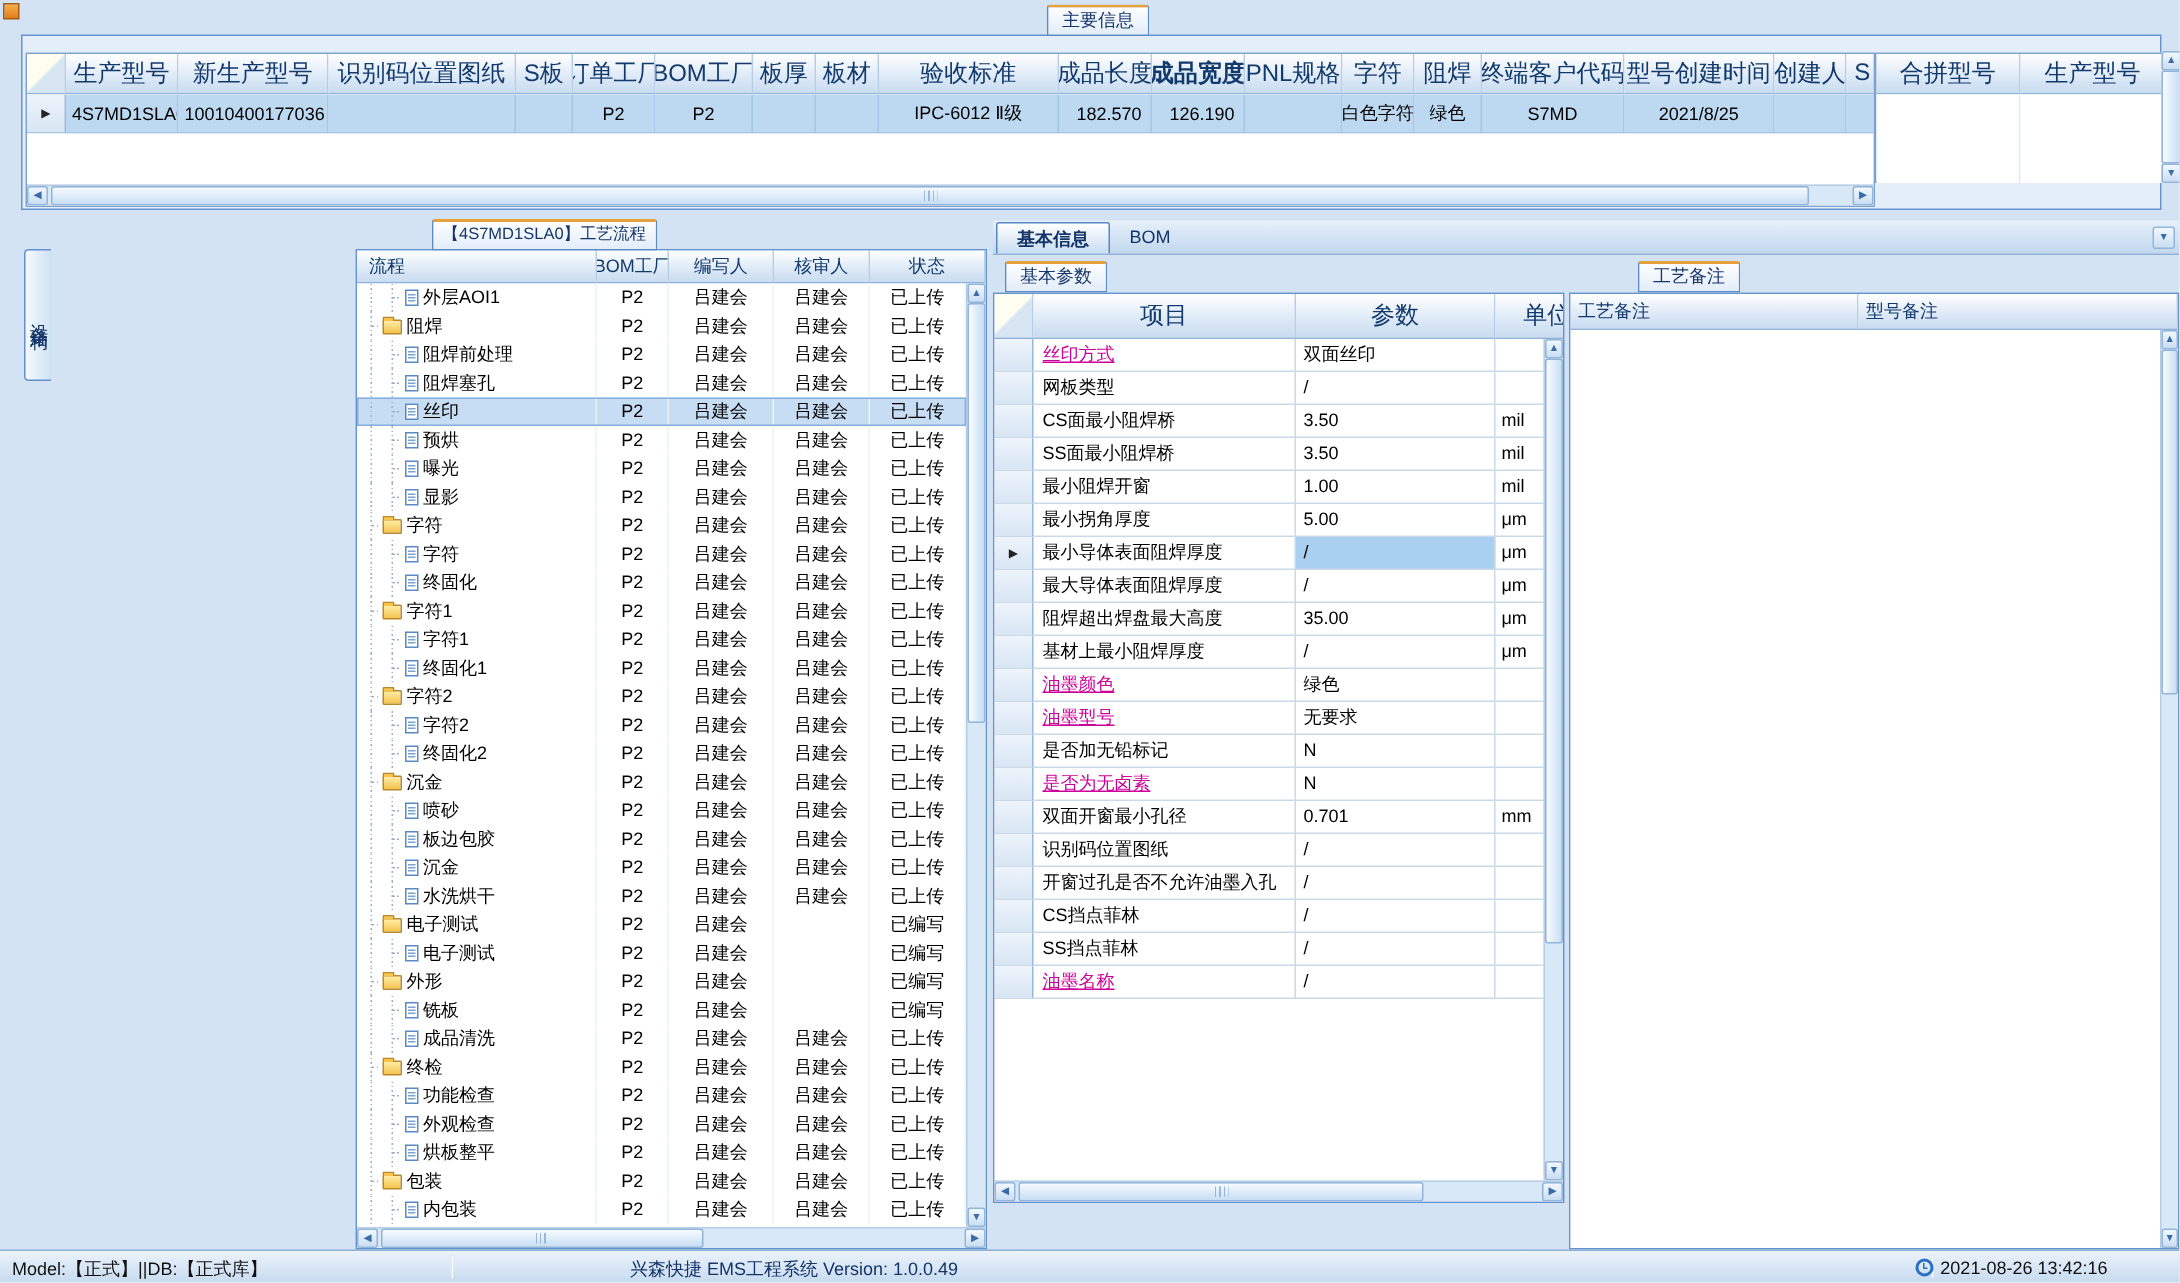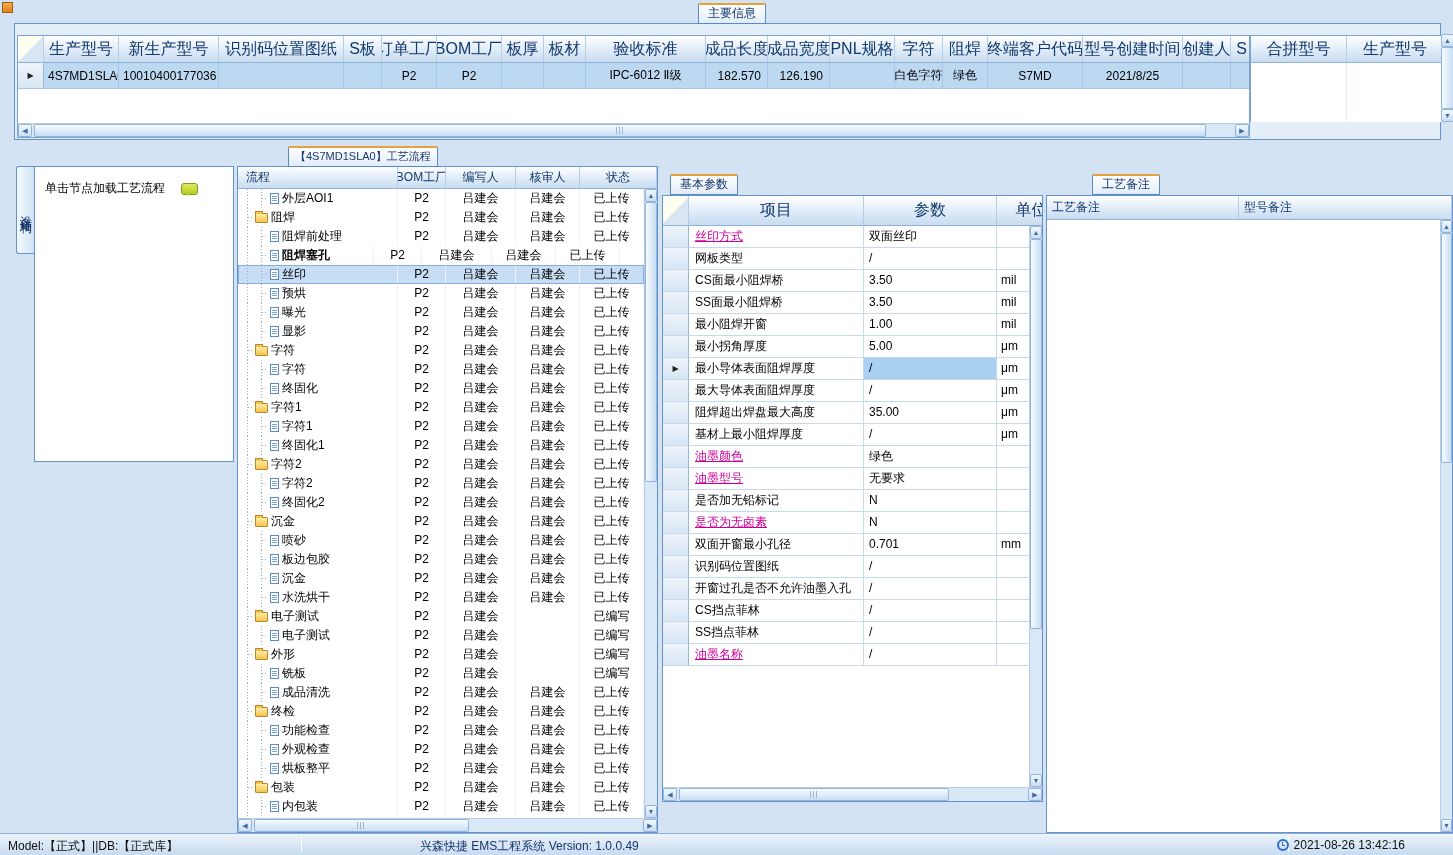--- a/index.html
+++ b/index.html
@@ -136,21 +136,21 @@
           <div class="hcell" style="width: 75px;">生产型号</div>
           <div class="hcell" style="width: 100px;">新生产型号</div>
           <div class="hcell" style="width: 125px;">识别码位置图纸</div>
           <div class="hcell" style="width: 38px;">S板</div>
           <div class="hcell" style="width: 55px; font-family: Liberation Serif, serif;">订单工厂</div>
           <div class="hcell" style="width: 65px;">BOM工厂</div>
           <div class="hcell" style="width: 42px;">板厚</div>
           <div class="hcell" style="width: 42px;">板材</div>
           <div class="hcell" style="width: 120px;">验收标准</div>
           <div class="hcell" style="width: 62px;">成品长度</div>
-          <div class="hcell" style="width: 62px;">成品宽度</div>
+          <div class="hcell" style="width: 62px; font-weight: bold;">成品宽度</div>
           <div class="hcell" style="width: 65px;">PNL规格</div>
           <div class="hcell" style="width: 48px;">字符</div>
           <div class="hcell" style="width: 45px;">阻焊</div>
           <div class="hcell" style="width: 95px;">终端客户代码</div>
           <div class="hcell" style="width: 100px;">型号创建时间</div>
           <div class="hcell" style="width: 48px;">创建人</div>
           <div class="hcell" style="width: 22px;">S</div>
         </div>
       <div class="grow">
           <div class="dcell ind">▶</div>
@@ -198,26 +198,20 @@
     <i class="sb-btn-v">▲</i>
     <div class="sb-track-v">
       <div class="sb-thumb-v" style="top:0;height:100%;"></div>
     </div>
     <i class="sb-btn-v">▼</i>
   </div>
 
   <div class="vtab">
       <span>设备结构</span>
     </div>
-  <div class="left-panel">
-    <div class="hint-row">
-      <span>单击节点加载工艺流程</span>
-      <span class="bubble"></span>
-    </div>
-  </div>
 
   <div class="grouptab tree-tab">【4S7MD1SLA0】工艺流程</div>
   <div class="tree-panel">
     <div class="tree-header">
       <div class="thcell th-name">流程</div>
       <div class="thcell" style="width:48px;">BOM工厂</div>
       <div class="thcell" style="width:70px;">编写人</div>
       <div class="thcell" style="width:64px;">核审人</div>
       <div class="thcell th-last">状态</div>
     </div>
@@ -249,21 +243,21 @@
             <div class="conn l"></div>
             <div class="icon-leaf"></div>
             <div class="tlbl">阻焊前处理</div>
           </div>
           <div class="tcell tc" style="width: 48px;">P2</div>
           <div class="tcell tc" style="width: 70px;">吕建会</div>
           <div class="tcell tc" style="width: 64px;">吕建会</div>
           <div class="tcell tc" style="width: 64px;">已上传</div>
         </div>
         <div class="trow">
-          <div class="tcell tname" style="width: 136px; font-weight: bold;">
+          <div class="tcell tname" style="width: 160px;">
             <div class="conn l"></div>
             <div class="icon-leaf"></div>
             <div class="tlbl">阻焊塞孔</div>
           </div>
           <div class="tcell tc" style="width: 48px;">P2</div>
           <div class="tcell tc" style="width: 70px;">吕建会</div>
           <div class="tcell tc" style="width: 64px;">吕建会</div>
           <div class="tcell tc" style="width: 64px;">已上传</div>
         </div>
         <div class="trow sel">
@@ -597,20 +591,25 @@
       <i class="sb-btn">◀</i>
       <div class="sb-track">
         <div class="sb-thumb-h" style="left:2px;width:215px;">
             <i class="grip"></i>
           </div>
       </div>
       <i class="sb-btn">▶</i>
     </div>
   </div>
 
+  <div class="tabband">
+    <div class="mtab active">基本信息</div>
+    <div class="mtab">BOM</div>
+    <div class="band-dd">▼</div>
+  </div>
 
   <div class="grouptab param-tab">基本参数</div>
   <div class="param-panel">
     <div class="param-header">
       <div class="phcell pind"></div>
       <div class="phcell" style="width:175px;">项目</div>
       <div class="phcell" style="width:133px;">参数</div>
       <div class="phcell" style="width:70px;">单位</div>
     </div>
     <div class="param-rows">

